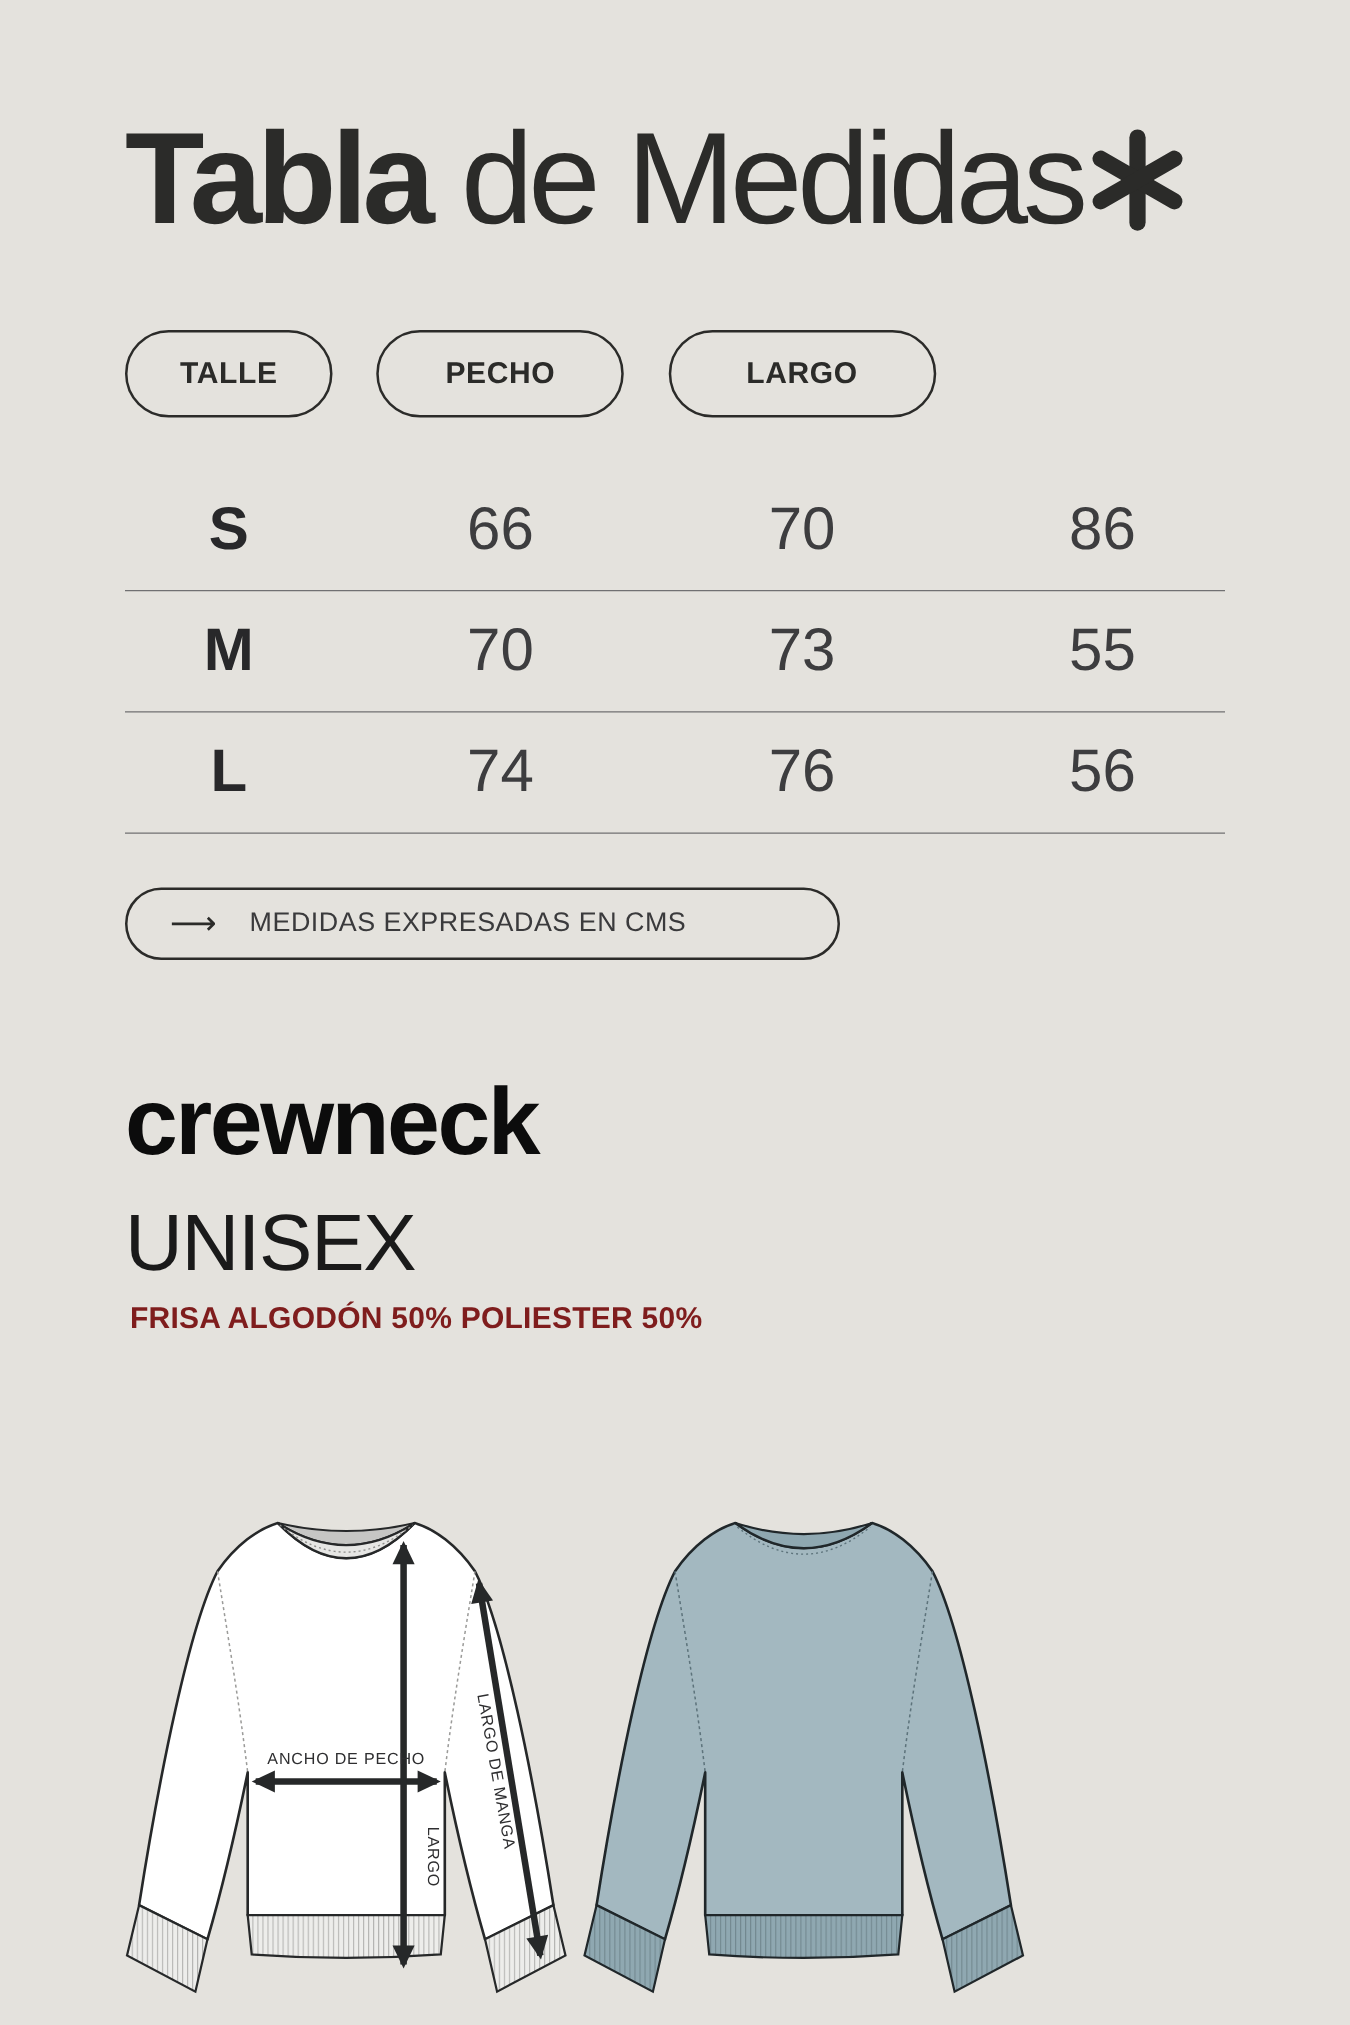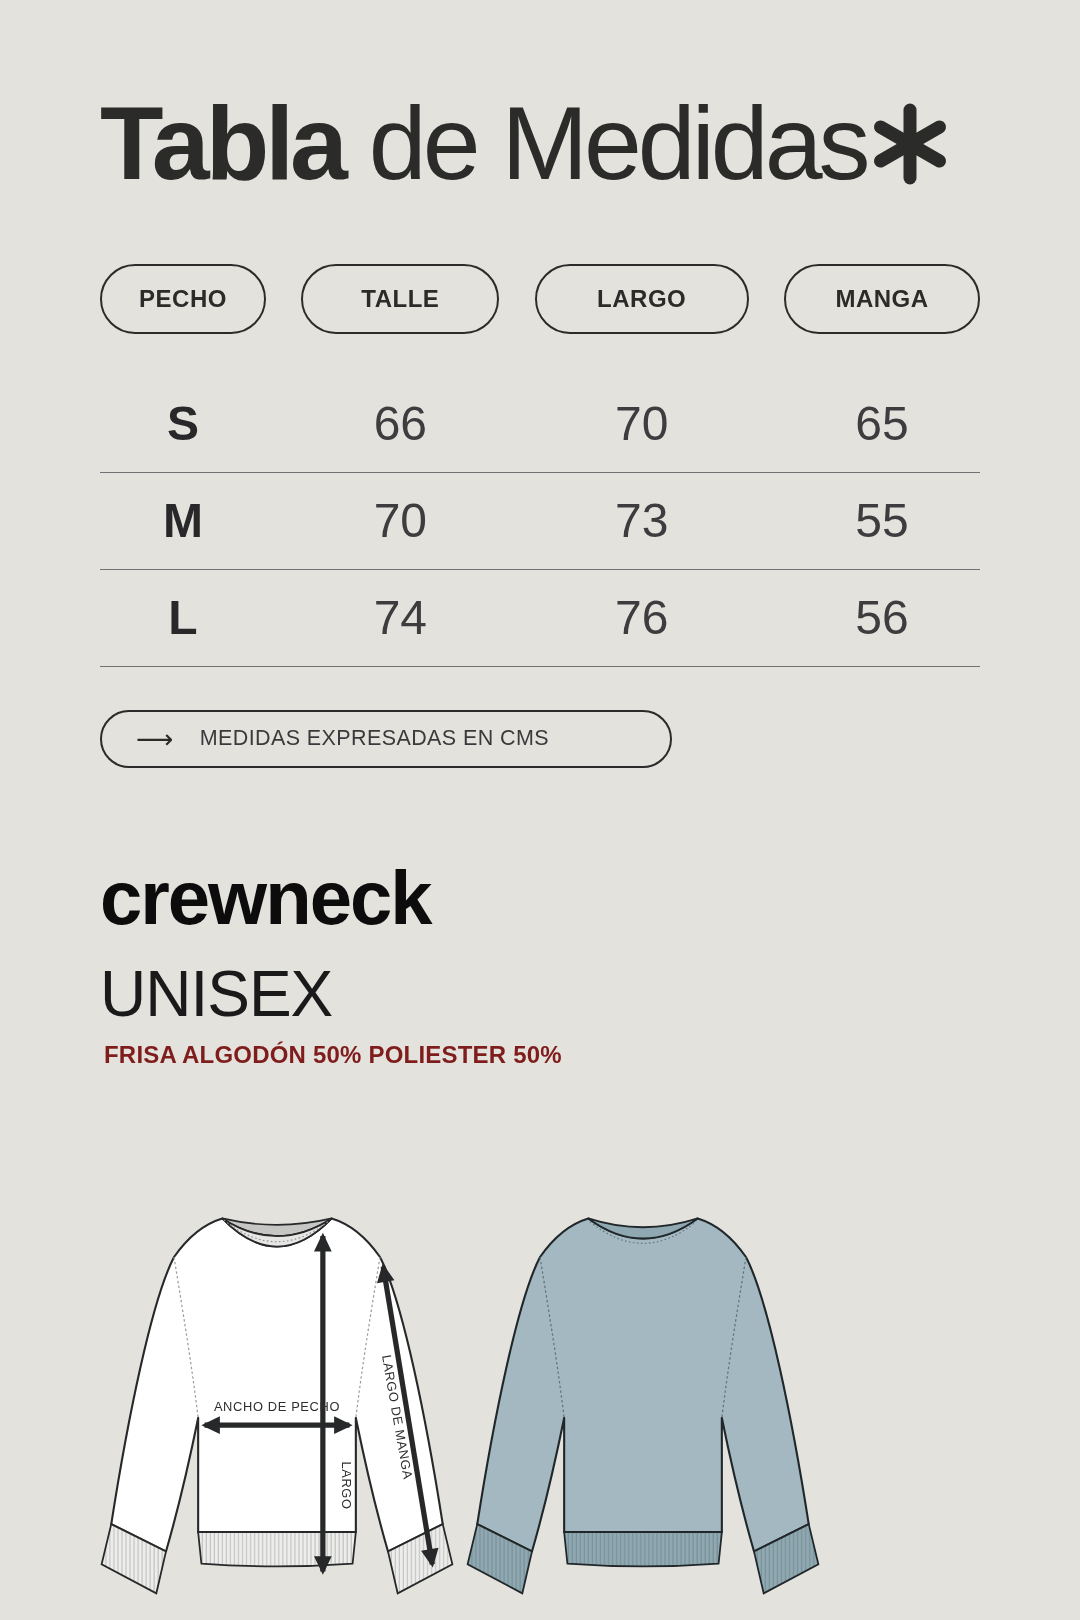--- a/index.html
+++ b/index.html
@@ -65,32 +65,31 @@
         <g stroke="#2b2b29" stroke-width="13" stroke-linecap="round">
           <line x1="43" y1="9" x2="43" y2="77"></line>
           <line x1="13.5" y1="26" x2="72.5" y2="60"></line>
           <line x1="72.5" y1="26" x2="13.5" y2="60"></line>
         </g>
       </svg>
     </div>
   </div>
 
   <div class="grid4 pills">
+    <div class="pill">TALLE</div>
     <div class="pill">PECHO</div>
-    <div class="pill">TALLE</div>
     <div class="pill">LARGO</div>
-    <div class="pill">MANGA</div>
   </div>
 
   <div class="table">
     <div class="grid4 t-row">
       <div class="t-cell size">S</div>
       <div class="t-cell">66</div>
       <div class="t-cell">70</div>
-      <div class="t-cell">65</div>
+      <div class="t-cell">86</div>
     </div>
     <div class="grid4 t-row">
       <div class="t-cell size">M</div>
       <div class="t-cell">70</div>
       <div class="t-cell">73</div>
       <div class="t-cell">55</div>
     </div>
     <div class="grid4 t-row">
       <div class="t-cell size">L</div>
       <div class="t-cell">74</div>

